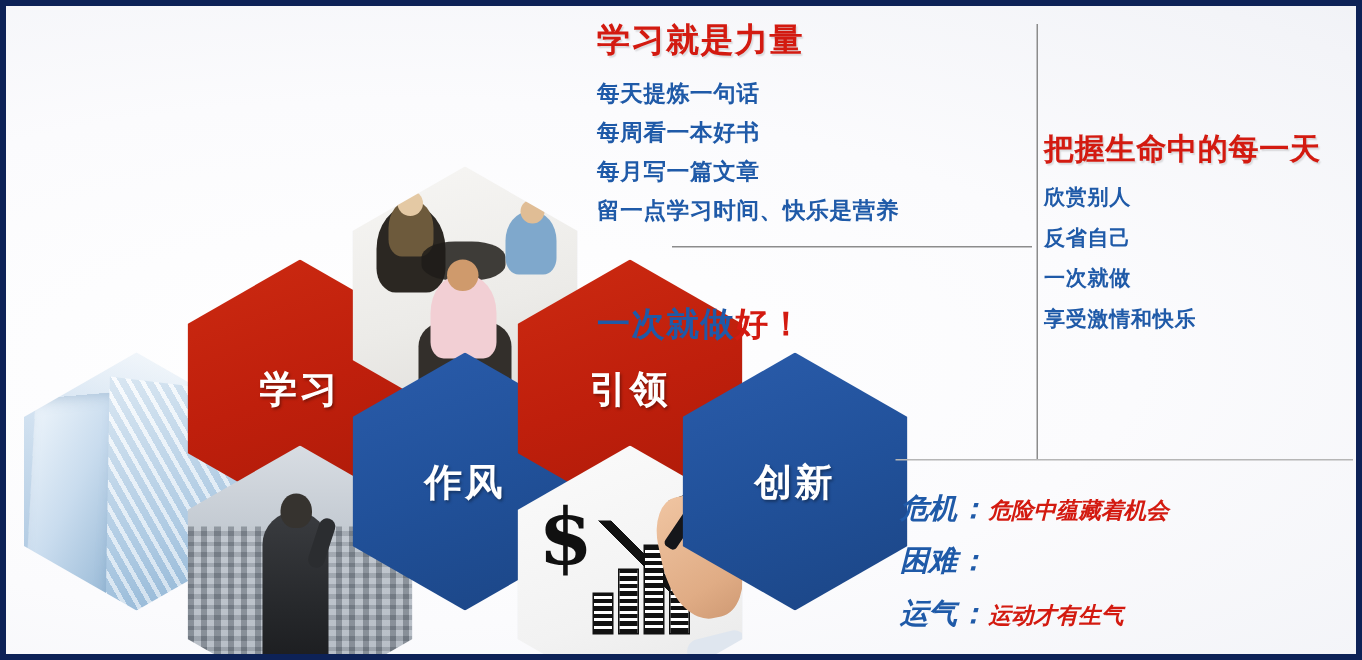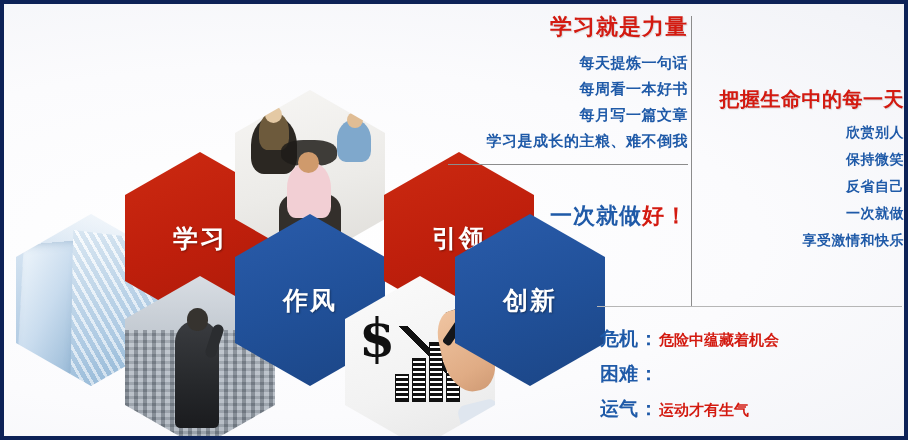--- a/index.html
+++ b/index.html
@@ -10,21 +10,21 @@
   }
   #slide{
     position:relative;width:908px;height:440px;box-sizing:border-box;
     border:4px solid #0d2257;
     background:
       radial-gradient(120% 90% at 30% 55%, #ffffff 0%, #fbfbfd 45%, #f3f4f8 78%, #eceef4 100%);
     overflow:hidden;
   }
 
   
-  #hexwrap{position:absolute;left:0;top:82px;width:580px;height:330px;}
+  #hexwrap{position:absolute;left:0;top:103px;width:580px;height:330px;}
   .hex{
     position:absolute;width:150px;height:172px;
     clip-path:polygon(50% 0%,100% 25%,100% 75%,50% 100%,0% 75%,0% 25%);
     display:flex;align-items:center;justify-content:center;
     filter:drop-shadow(2px 4px 5px rgba(30,40,70,.30));
   }
   .hex .lbl{
     color:#ffffff;font-size:25px;font-weight:700;letter-spacing:2px;
     text-shadow:1px 1px 2px rgba(0,0,0,.35);
     user-select:none;
@@ -118,42 +118,42 @@
   .ph-chart .pen{
     position:absolute;right:32px;top:26px;width:9px;height:46px;background:#15161a;
     border-radius:3px;transform:rotate(34deg);
   }
   .ph-chart .cuff{
     position:absolute;right:-4px;bottom:20px;width:40px;height:26px;background:#dfe6ef;
     border-radius:8px;transform:rotate(-14deg);
   }
 
   
-  .txtblk{position:absolute;text-align:right;}
+  .txtblk{position:absolute;text-align:left;}
   .t-red-title{color:#d31a10;font-weight:700;text-shadow:1px 1px 1px rgba(0,0,0,.12);}
   .t-blue{color:#1f5aa8;font-weight:700;font-family:Liberation Serif, serif;}
 
   #blockA{left:394px;top:8px;width:290px;}
   #blockA .h{font-size:22px;letter-spacing:1px;margin:0 0 8px 0;}
   #blockA .l{font-size:15px;line-height:26px;letter-spacing:.5px;}
 
   #divH{position:absolute;left:444px;top:160px;width:240px;height:0;border-top:1px solid #8c8c8c;}
   #divV{position:absolute;left:687px;top:12px;width:0;height:290px;border-left:1px solid #8c8c8c;}
   #divH2{position:absolute;left:593px;top:302px;width:305px;height:0;border-top:1px solid #b6b6b6;}
 
   #slogan{left:394px;top:197px;width:290px;font-size:22px;font-weight:700;letter-spacing:1px;}
   #slogan .b{color:#1f5aa8;font-family:Liberation Serif, serif;}
   #slogan .r{color:#d31a10;}
 
   #blockB{left:692px;top:82px;width:208px;}
   #blockB .h{font-size:20px;letter-spacing:.5px;margin:0 0 6px 0;}
   #blockB .l{font-size:14px;line-height:27px;letter-spacing:.5px;}
 
   #blockC{position:absolute;left:596px;top:322px;width:300px;}
-  #blockC .row{display:flex;align-items:baseline;margin-bottom:9px;}
+  #blockC .row{display:flex;align-items:baseline;margin-bottom:9px;font-style:italic;}
   #blockC .k{color:#1f5aa8;font-size:19px;font-weight:700;white-space:nowrap;}
   #blockC .sep{color:#1f5aa8;font-size:19px;font-weight:700;padding:0 1px;}
   #blockC .v{color:#d31a10;font-size:15px;font-weight:700;white-space:nowrap;}
 </style>
 </head>
 <body>
 
 <div id="slide">
 
   <div id="hexwrap">
@@ -185,21 +185,21 @@
         <div class="man"></div>
           <div class="mhead"></div>
           <div class="arm"></div>
       </div>
     </div>
 
     <div class="hex blue" style="left:231px;top:128px;">
       <span class="lbl">作风</span>
     </div>
 
-    <div class="hex red" style="left:341px;top:66px;margin-left:39px;">
+    <div class="hex red" style="left:341px;top:66px;">
       <span class="lbl">引领</span>
     </div>
 
     <div class="hex photo" style="left:341px;top:190px;">
       <div class="photo-inner ph-chart">
         <div class="dollar">$</div>
         <div class="zig"></div>
         <div class="bar b1"></div>
           <div class="bar b2"></div>
           <div class="bar b3"></div>
@@ -215,35 +215,34 @@
       <span class="lbl">创新</span>
     </div>
 
   </div>
 
   <div id="blockA" class="txtblk">
     <div class="h t-red-title">学习就是力量</div>
     <div class="l t-blue">每天提炼一句话</div>
     <div class="l t-blue">每周看一本好书</div>
     <div class="l t-blue">每月写一篇文章</div>
-    <div class="l t-blue">学习是成长的主粮、难不倒我</div>
+    <div class="l t-blue">留一点学习时间、快乐是营养</div>
   </div>
 
   <div id="divH"></div>
   <div id="divV"></div>
   <div id="divH2"></div>
 
   <div id="slogan" class="txtblk">
     <span class="b">一次就做</span><span class="r">好！</span>
   </div>
 
   <div id="blockB" class="txtblk">
     <div class="h t-red-title">把握生命中的每一天</div>
     <div class="l t-blue">欣赏别人</div>
-    <div class="l t-blue">保持微笑</div>
     <div class="l t-blue">反省自己</div>
     <div class="l t-blue">一次就做</div>
     <div class="l t-blue">享受激情和快乐</div>
   </div>
 
   <div id="blockC">
     <div class="row">
       <span class="k">危机</span>
       <span class="sep">：</span>
       <span class="v">危险中蕴藏着机会</span>

